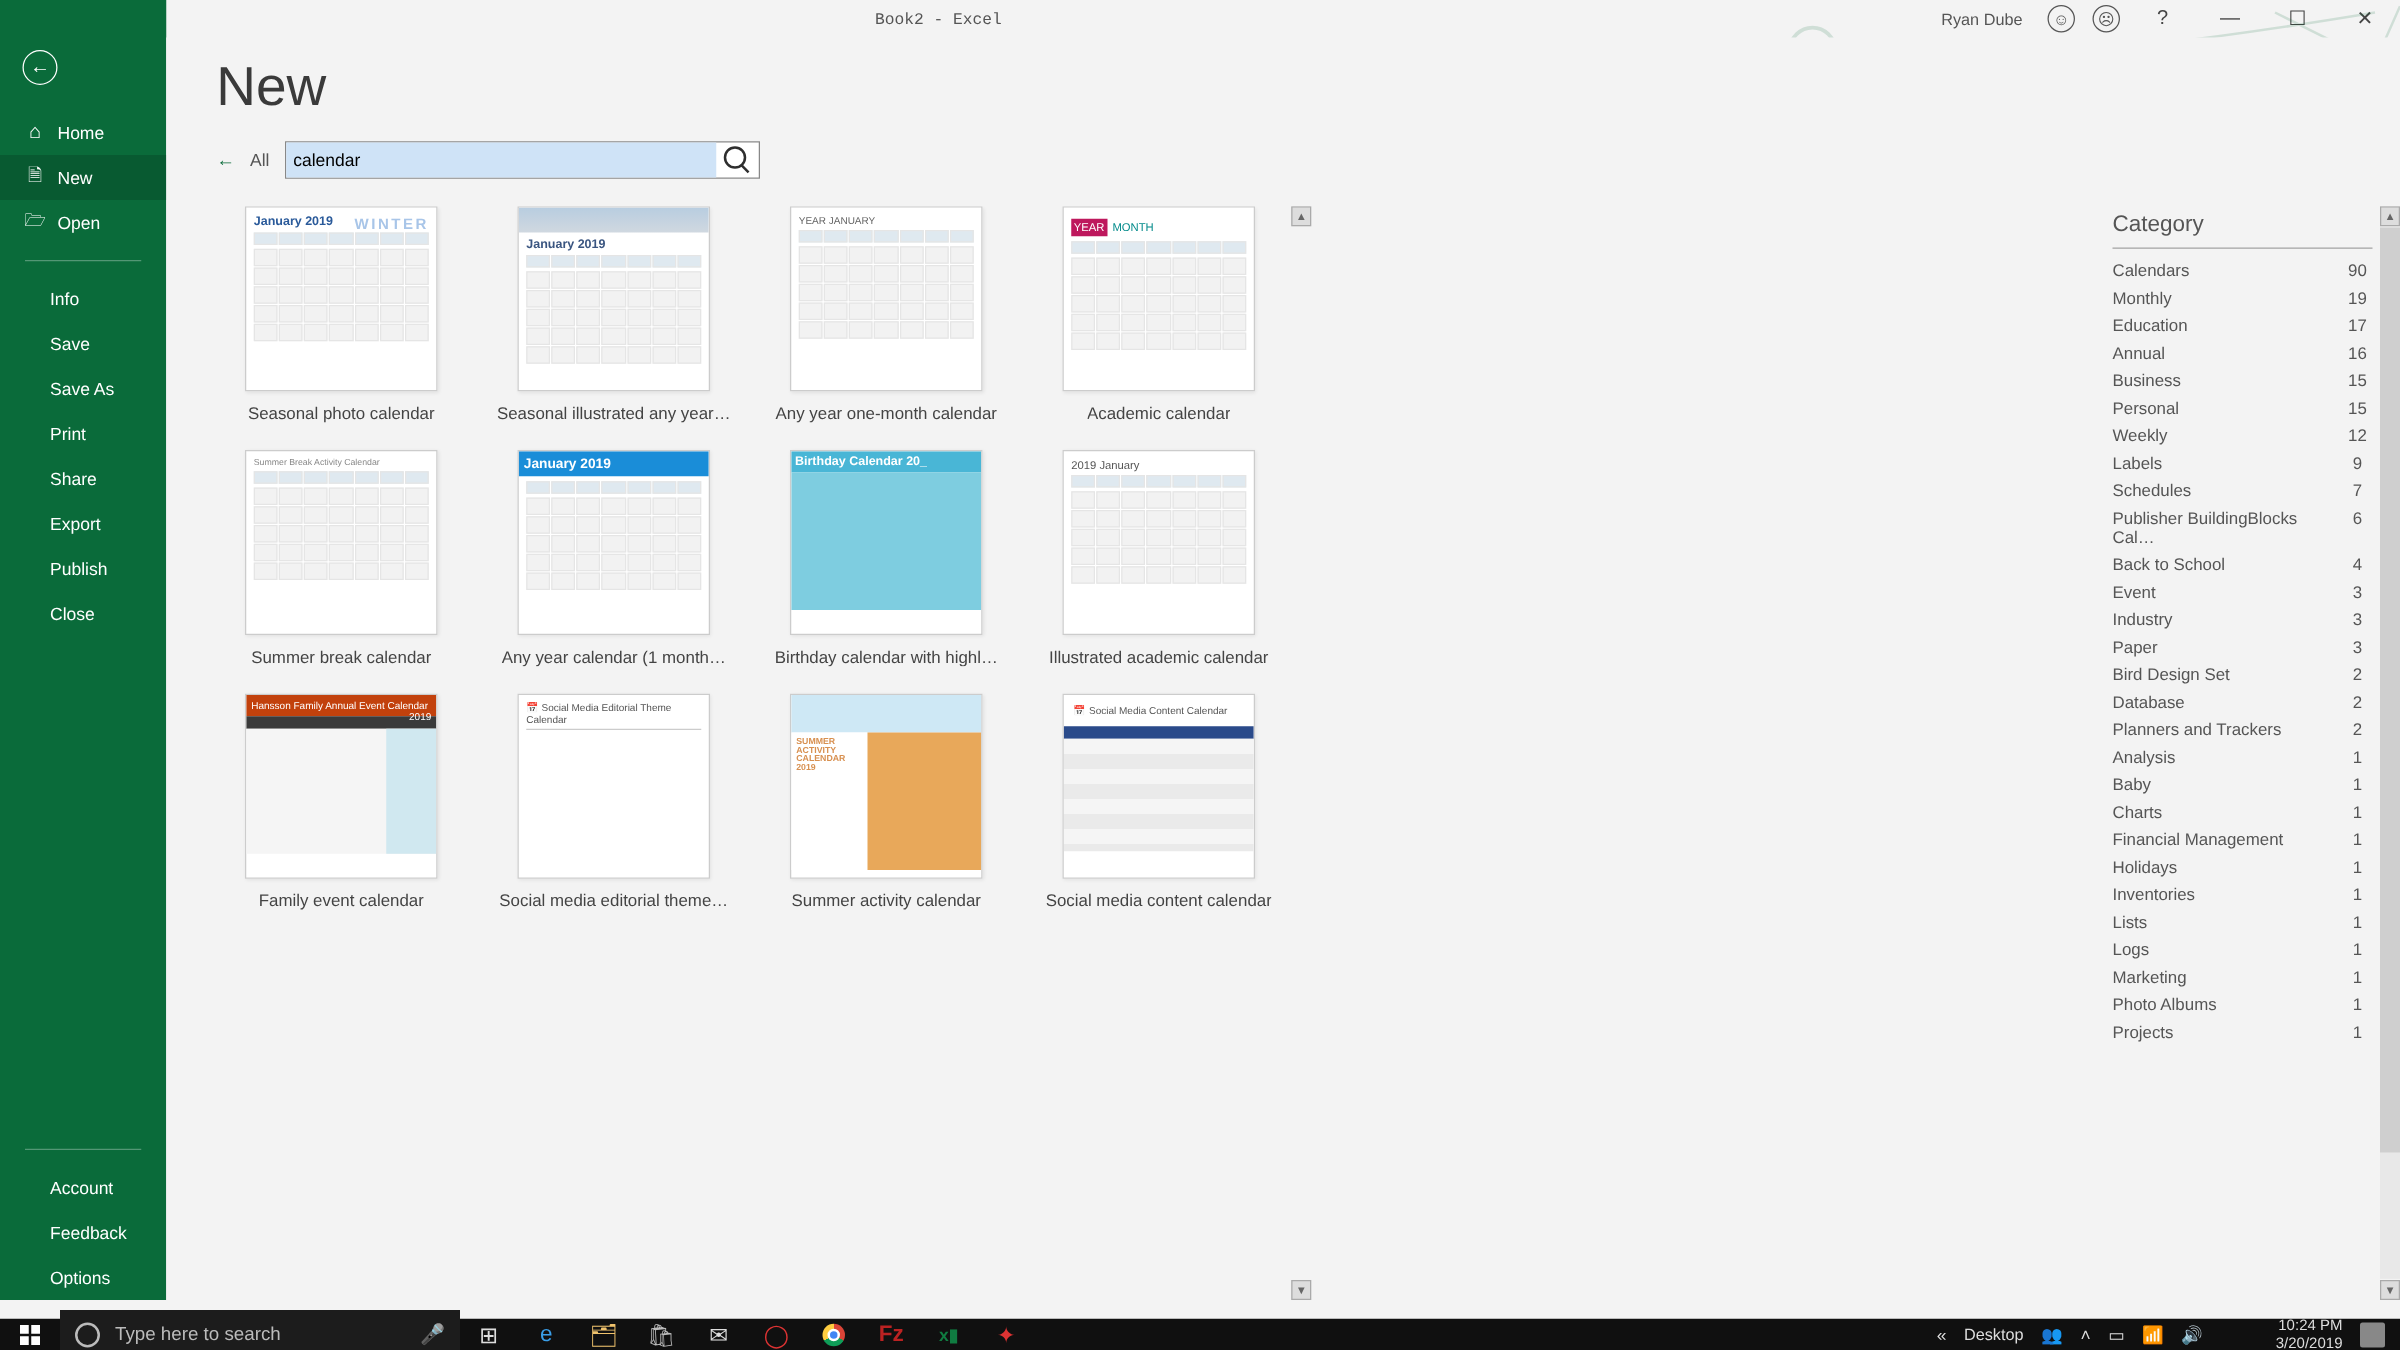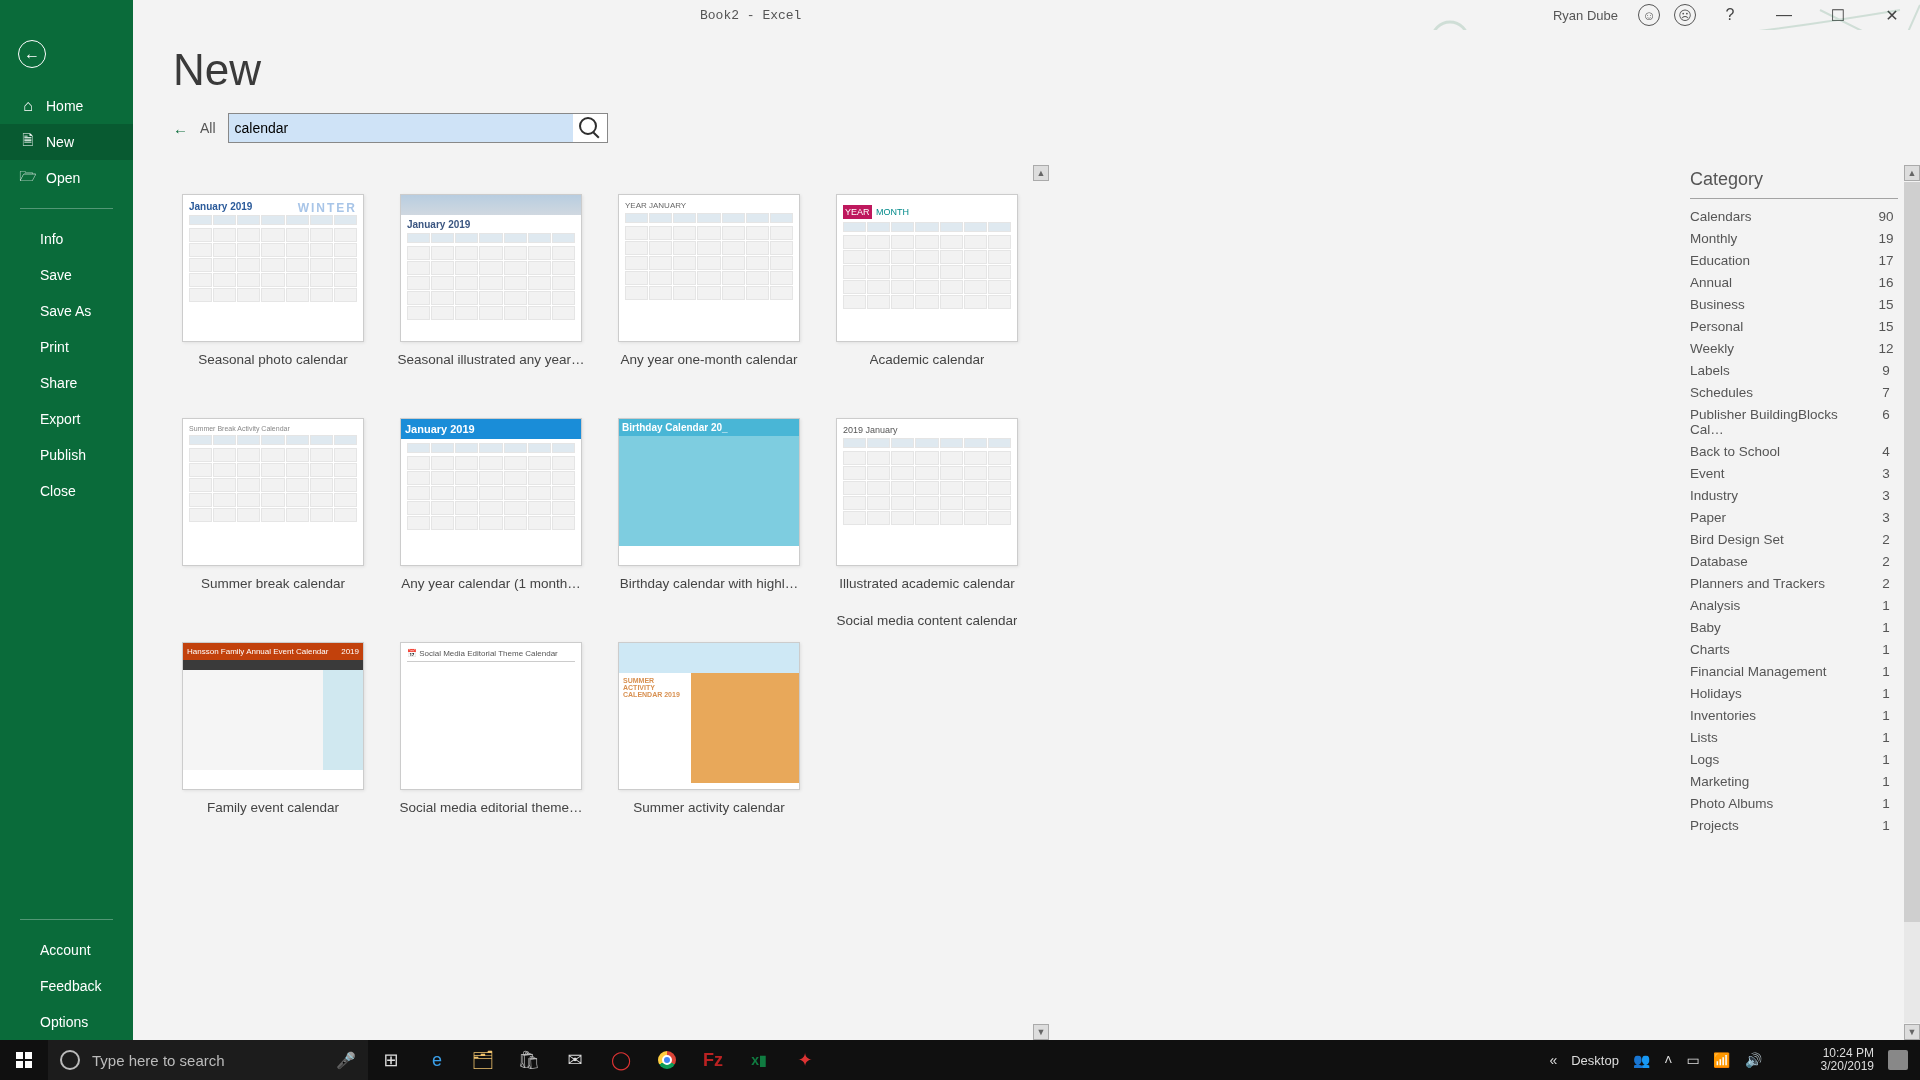--- a/index.html
+++ b/index.html
@@ -37,21 +37,21 @@
     .loupe::after { content: ''; position: absolute; width: 8px; height: 2px; background: #2e2e2e; transform: rotate(45deg); bottom: -3px; right: -5px; }
 
     .content-row { display: flex; flex: 1; overflow: hidden; }
 
     
     .grid-wrap { flex: 1; display: flex; align-items: flex-start; }
     .scroll-left-col { width: 16px; height: 100%; display: flex; flex-direction: column; justify-content: flex-start; align-items: center; }
     .spin-btn { width: 16px; height: 16px; background: #ddd; border: 1px solid #aaa; font-size: 9px; display: flex; align-items: center; justify-content: center; color: #666; }
     .grid { display: grid; grid-template-columns: repeat(4, 200px); gap: 22px 18px; padding: 0 6px 20px 0; overflow-y: hidden; }
     .template { display: flex; flex-direction: column; align-items: center; gap: 10px; cursor: pointer; }
-    .thumb { width: 182px; height: 148px; background: #fff; border: 1px solid #ccc; box-shadow: 1px 1px 3px rgba(0,0,0,0.08); padding: 6px; overflow: hidden; margin-top: 29px; }
+    .thumb { width: 154px; height: 148px; background: #fff; border: 1px solid #ccc; box-shadow: 1px 1px 3px rgba(0,0,0,0.08); padding: 6px; overflow: hidden; }
     .thumb-label { font-size: 13.5px; color: #444; text-align: center; max-width: 195px; white-space: nowrap; overflow: hidden; text-overflow: ellipsis; }
 
     
     .cal-title { font-size: 10px; font-weight: bold; }
     .cal-grid { display: grid; grid-template-columns: repeat(7,1fr); gap: 1px; margin-top: 3px; }
     .cal-grid div { height: 14px; background: #f2f2f2; border: 0.5px solid #e5e5e5; font-size: 6px; color: #999; text-align: center; }
     .cal-header div { background: #dfe9f0; height: 10px; }
     .banner-teal { background: #be185d; color: #fff; font-size: 9px; padding: 2px; display: inline-block; }
     .thumb.winter .cal-title { color: #1a3d6d; }
 
@@ -59,21 +59,21 @@
     .cat-panel { width: 230px; background: #f3f3f3; border-left: none; display: flex; align-items: stretch; }
     .cat-scroll { width: 16px; display: flex; flex-direction: column; justify-content: space-between; }
     .cat-scroll-track { flex: 1; background: #e8e8e8; margin: 1px 0; position: relative; }
     .cat-scroll-thumb { position: absolute; top: 0; left: 0; right: 0; height: 88%; background: #cfcfcf; }
     .cat-content { flex: 1; padding-right: 6px; }
     .cat-title { font-size: 18px; color: #555; padding: 4px 0 8px 0; border-bottom: 1px solid #a3a3a3; margin-bottom: 6px; }
     .cat-row { display: flex; justify-content: space-between; padding: 3.5px 0; font-size: 13.5px; color: #555; cursor: pointer; }
     .cat-row .count { min-width: 24px; text-align: center; }
 
     
-    .taskbar { position: absolute; bottom: 0; left: 0; right: 0; height: 40px; background: #101010; display: flex; align-items: center; color: #fff; }
+    .taskbar { position: absolute; bottom: 0; left: 0; right: 0; height: 25px; background: #101010; display: flex; align-items: center; color: #fff; }
     .start-btn { width: 48px; height: 40px; display: flex; align-items: center; justify-content: center; }
     .win-logo { display: grid; grid-template-columns: 1fr 1fr; grid-template-rows: 1fr 1fr; gap: 2px; width: 16px; height: 16px; }
     .win-logo span { background: #fff; }
     .search-bar { display: flex; align-items: center; background: #1c1c1c; height: 40px; width: 320px; padding-left: 12px; gap: 12px; }
     .cortana { width: 20px; height: 20px; border: 2px solid #bbb; border-radius: 50%; }
     .search-text { color: #bbb; font-size: 15px; flex: 1; }
     .mic { color: #bbb; margin-right: 12px; }
     .tb-icon { width: 46px; height: 40px; display: flex; align-items: center; justify-content: center; font-size: 18px; color: #ddd; }
     .tb-icon.edge { color: #3a9ee8; }
     .tb-icon.folder { color: #f0c36d; }
@@ -559,20 +559,25 @@
             <div class="thumb sumact">
               <div style="background:#cee8f5;height:30px;margin:-6px -6px 0 -6px"></div>
               <div style="display:flex;height:110px;margin:0 -6px -6px -6px">
                 <div style="width:40%;background:#fff;font-size:7px;color:#d89050;padding:4px;font-weight:bold">SUMMER ACTIVITY CALENDAR 2019</div>
                 <div style="flex:1;background:#e8a85a"></div>
               </div>
             </div>
             <div class="thumb-label">Summer activity calendar</div>
           </div>
           <div class="template">
+            <div class="thumb smc">
+              <div style="font-size:8px;color:#555;padding:2px">📅 Social Media Content Calendar</div>
+              <div style="height:10px;background:#2a4a8a;margin:6px -6px 0 -6px"></div>
+              <div style="height:90px;background:repeating-linear-gradient(#f5f5f5 0 12px,#eaeaea 12px 24px);margin:0 -6px -6px -6px"></div>
+            </div>
             <div class="thumb-label">Social media content calendar</div>
           </div>
         </div>
       <div class="scroll-left-col">
         <div class="spin-btn">▲</div>
         <div style="flex:1"></div>
         <div class="spin-btn">▼</div>
       </div>
     </div>
 

